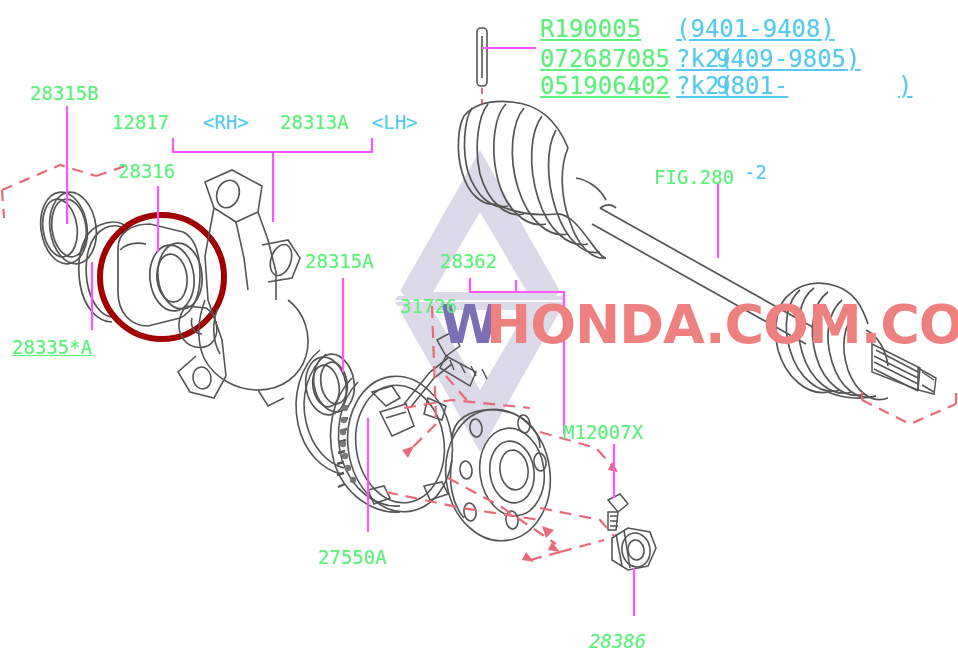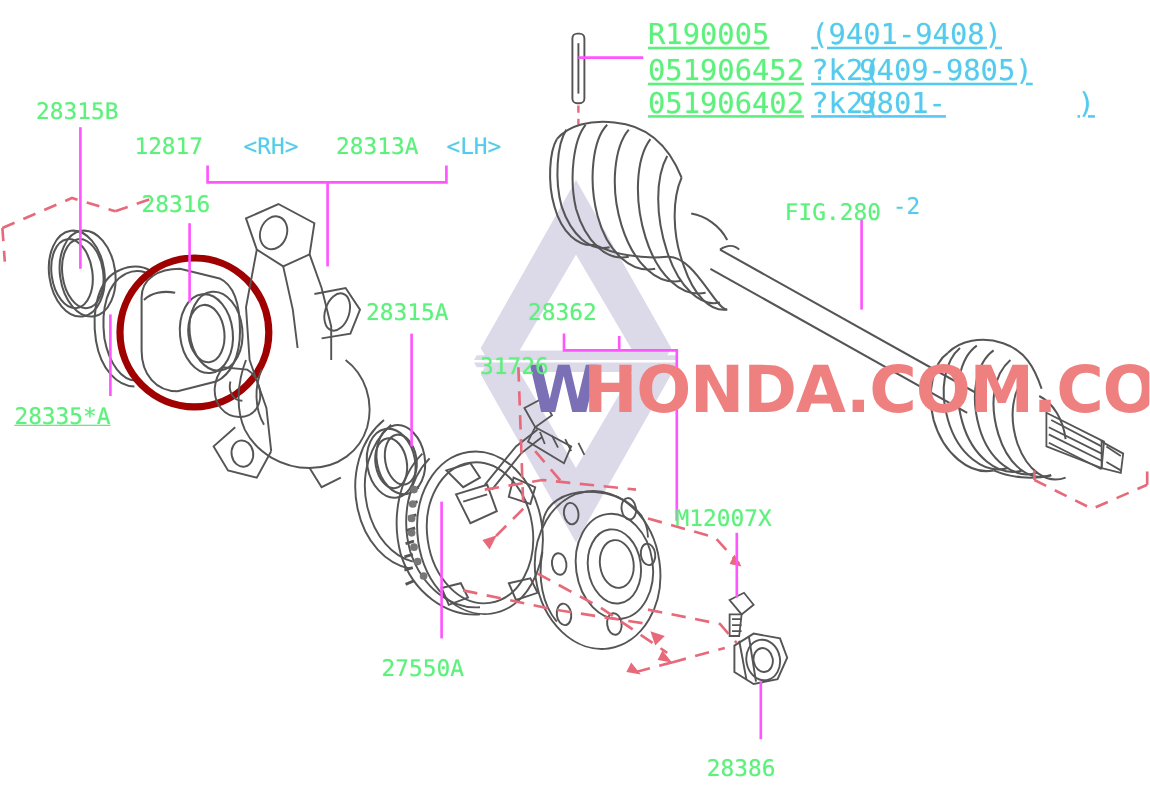--- a/index.html
+++ b/index.html
@@ -296,21 +296,21 @@
     </g>
 
   </svg>
 
   <div class="wm-text" style="left:440px; top:298px; color:#7b6fb5;">W</div>
   <div class="wm-text" style="left:486px; top:298px; color:#ef8080;">HONDA.COM.CO</div>
 
   <div id="header-rows">
       <div class="lbl row green" style="left: 540px; top: 17px;">R190005</div>
       <div class="lbl row cyan" style="left: 676px; top: 17px;">(9401-9408)</div>
-      <div class="lbl row green" style="left: 540px; top: 47px;">051906452</div>
+      <div class="lbl row green" style="left: 540px; top: 47px;">072687085</div>
       <div class="lbl row cyan" style="left: 676px; top: 47px;">?k2(</div>
       <div class="lbl row cyan" style="left: 716px; top: 47px;">9409-9805)</div>
       <div class="lbl row green" style="left: 540px; top: 74px;">051906402</div>
       <div class="lbl row cyan" style="left: 676px; top: 74px;">?k2(</div>
       <div class="lbl row cyan" style="left: 716px; top: 74px;">9801-</div>
       <div class="lbl row cyan" style="left: 898px; top: 74px;">)</div>
     </div>
 
   <div id="labels">
       <div class="lbl green" style="left: 30px; top: 84px;">28315B</div>
@@ -320,16 +320,16 @@
       <div class="lbl cyan" style="left: 372px; top: 113px;">&lt;LH&gt;</div>
       <div class="lbl green" style="left: 118px; top: 162px;">28316</div>
       <div class="lbl green" style="left: 305px; top: 252px;">28315A</div>
       <div class="lbl green" style="left: 440px; top: 252px; text-align: center;">28362</div>
       <div class="lbl green" style="left: 400px; top: 297px;">31726</div>
       <div class="lbl green" style="left: 12px; top: 338px; text-decoration: underline;">28335*A</div>
       <div class="lbl green" style="left: 654px; top: 168px;">FIG.280</div>
       <div class="lbl cyan" style="left: 744px; top: 163px;">-2</div>
       <div class="lbl green" style="left: 563px; top: 423px;">M12007X</div>
       <div class="lbl green" style="left: 318px; top: 548px;">27550A</div>
-      <div class="lbl green" style="left: 589px; top: 632px;">28386</div>
+      <div class="lbl green" style="left: 589px; top: 632px; font-style: italic;">28386</div>
     </div>
 
 </div>
 
 </body></html>

